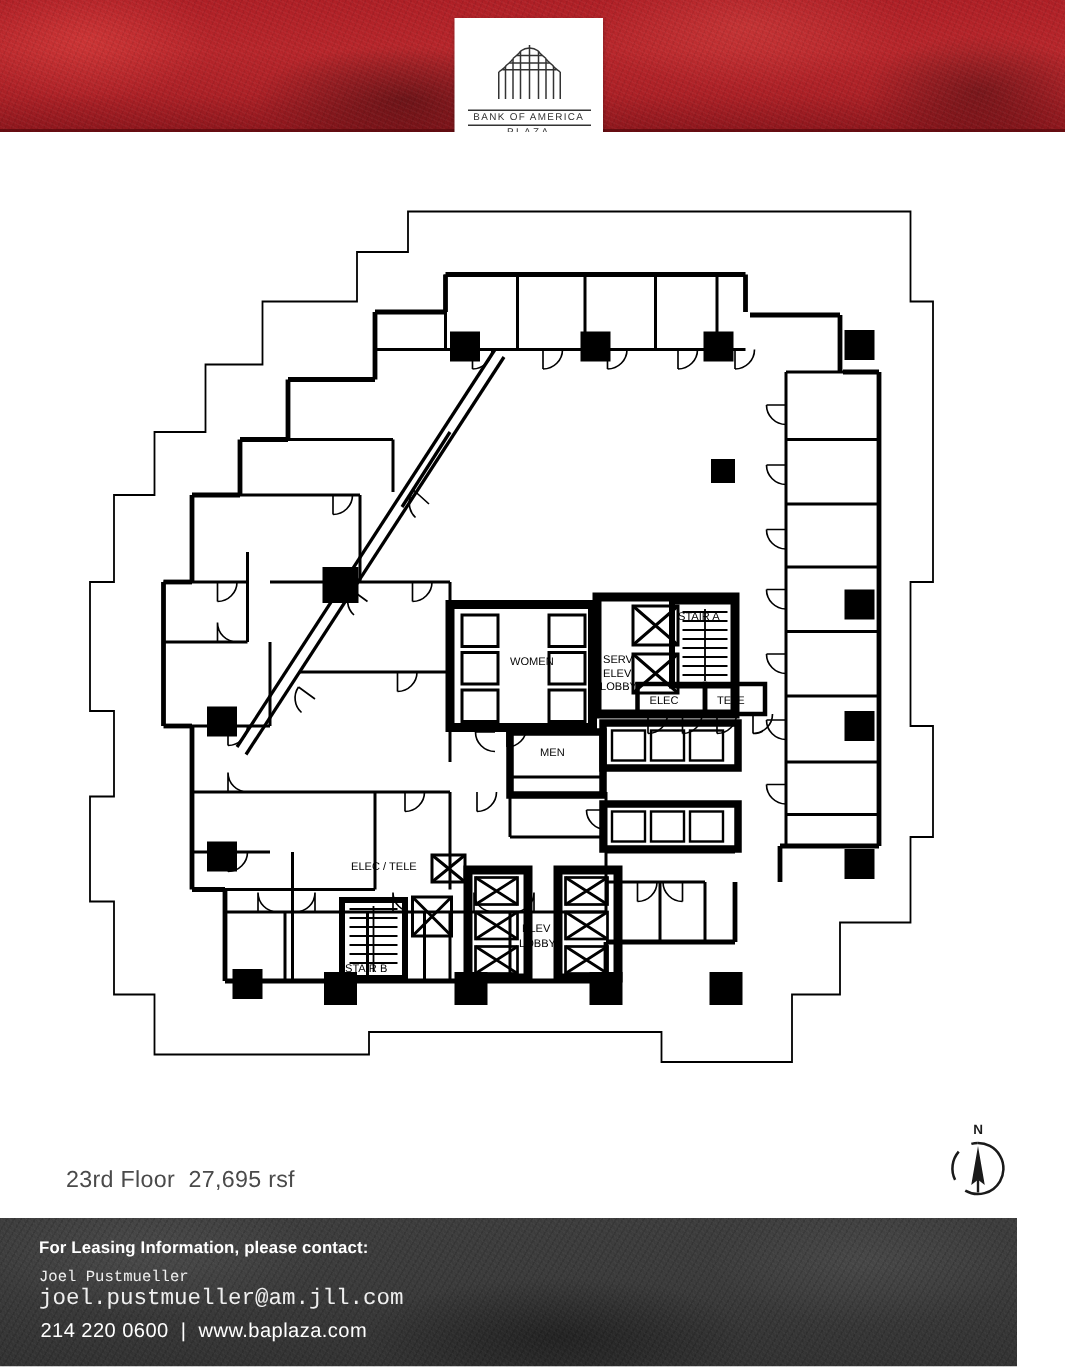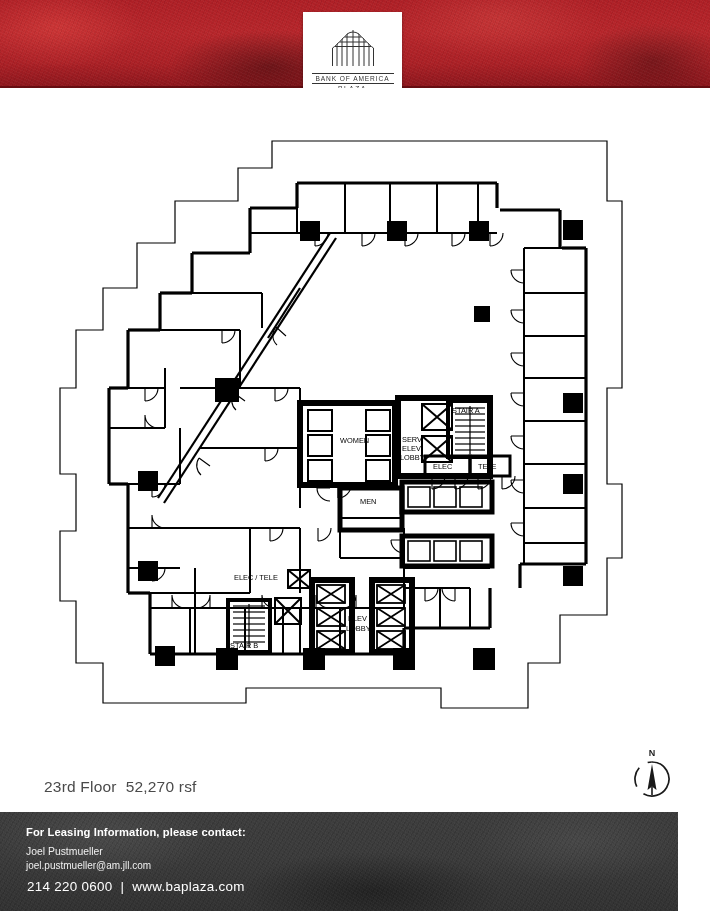--- a/index.html
+++ b/index.html
@@ -56,24 +56,24 @@
       linear-gradient(180deg,#3c3c3c 0%,#3a3a3a 45%,#313131 100%);
   }
   #footer-band .grain{position:absolute;inset:0;opacity:.45;
     background-image:
       repeating-linear-gradient(31deg, rgba(255,255,255,.05) 0 1px, rgba(0,0,0,0) 1px 3px),
       repeating-linear-gradient(121deg, rgba(0,0,0,.22) 0 1px, rgba(0,0,0,0) 1px 4px),
       repeating-linear-gradient(76deg, rgba(255,255,255,.035) 0 1px, rgba(0,0,0,0) 1px 2px);
   }
   #contact-block{position:absolute;left:26px;top:14px;color:#fff;}
   #contact-heading{font-size:11.2px;font-weight:bold;letter-spacing:.1px;margin-bottom:7px;}
-  .contact-cols{display:flex;}
+  .contact-cols{display:flex;font-family:Liberation Mono, monospace;}
   .contact-col{width:173px;}
   .contact-name{font-size:10.4px;line-height:14px;color:#efefef;}
-  .contact-email{font-size:10px;line-height:14px;color:#efefef;}
+  .contact-email{font-size:15px;line-height:14px;color:#efefef;}
   #contact-bottomline{margin-top:6px;font-size:13.4px;color:#fff;letter-spacing:.3px;white-space:pre;text-align:center;}
 </style>
 </head>
 <body>
 
 <div id="header-band">
   <div class="grain"></div>
   <div class="botline"></div>
 </div>
 
@@ -420,21 +420,21 @@
     <text x="433" y="381">ELEC</text>
     <text x="478" y="381">TELE</text>
     <text x="234" y="492">ELEC / TELE</text>
     <text x="230" y="560">STAIR B</text>
     <text x="348" y="533">ELEV</text>
     <text x="346" y="543">LOBBY</text>
   </g>
 </svg>
 </div>
 
-<div id="floor-label">23rd Floor  52,270 rsf</div>
+<div id="floor-label">23rd Floor  27,695 rsf</div>
 
 <div id="north-arrow">
   <div class="n-letter">N</div>
   <svg width="44" height="40" viewBox="0 0 44 40" style="position:absolute;left:0;top:11px;">
     <path d="M22 3 A17 17 0 1 1 21.9 3" fill="none" stroke="#1a1a1a" stroke-width="1.7" stroke-dasharray="62 10 20 10"></path>
     <polygon points="22,5 26.5,31 22,27.5 17.5,31" fill="#1a1a1a"></polygon>
     <path d="M22 27.5 L22 36" stroke="#1a1a1a" stroke-width="1.6"></path>
   </svg>
 </div>
 

